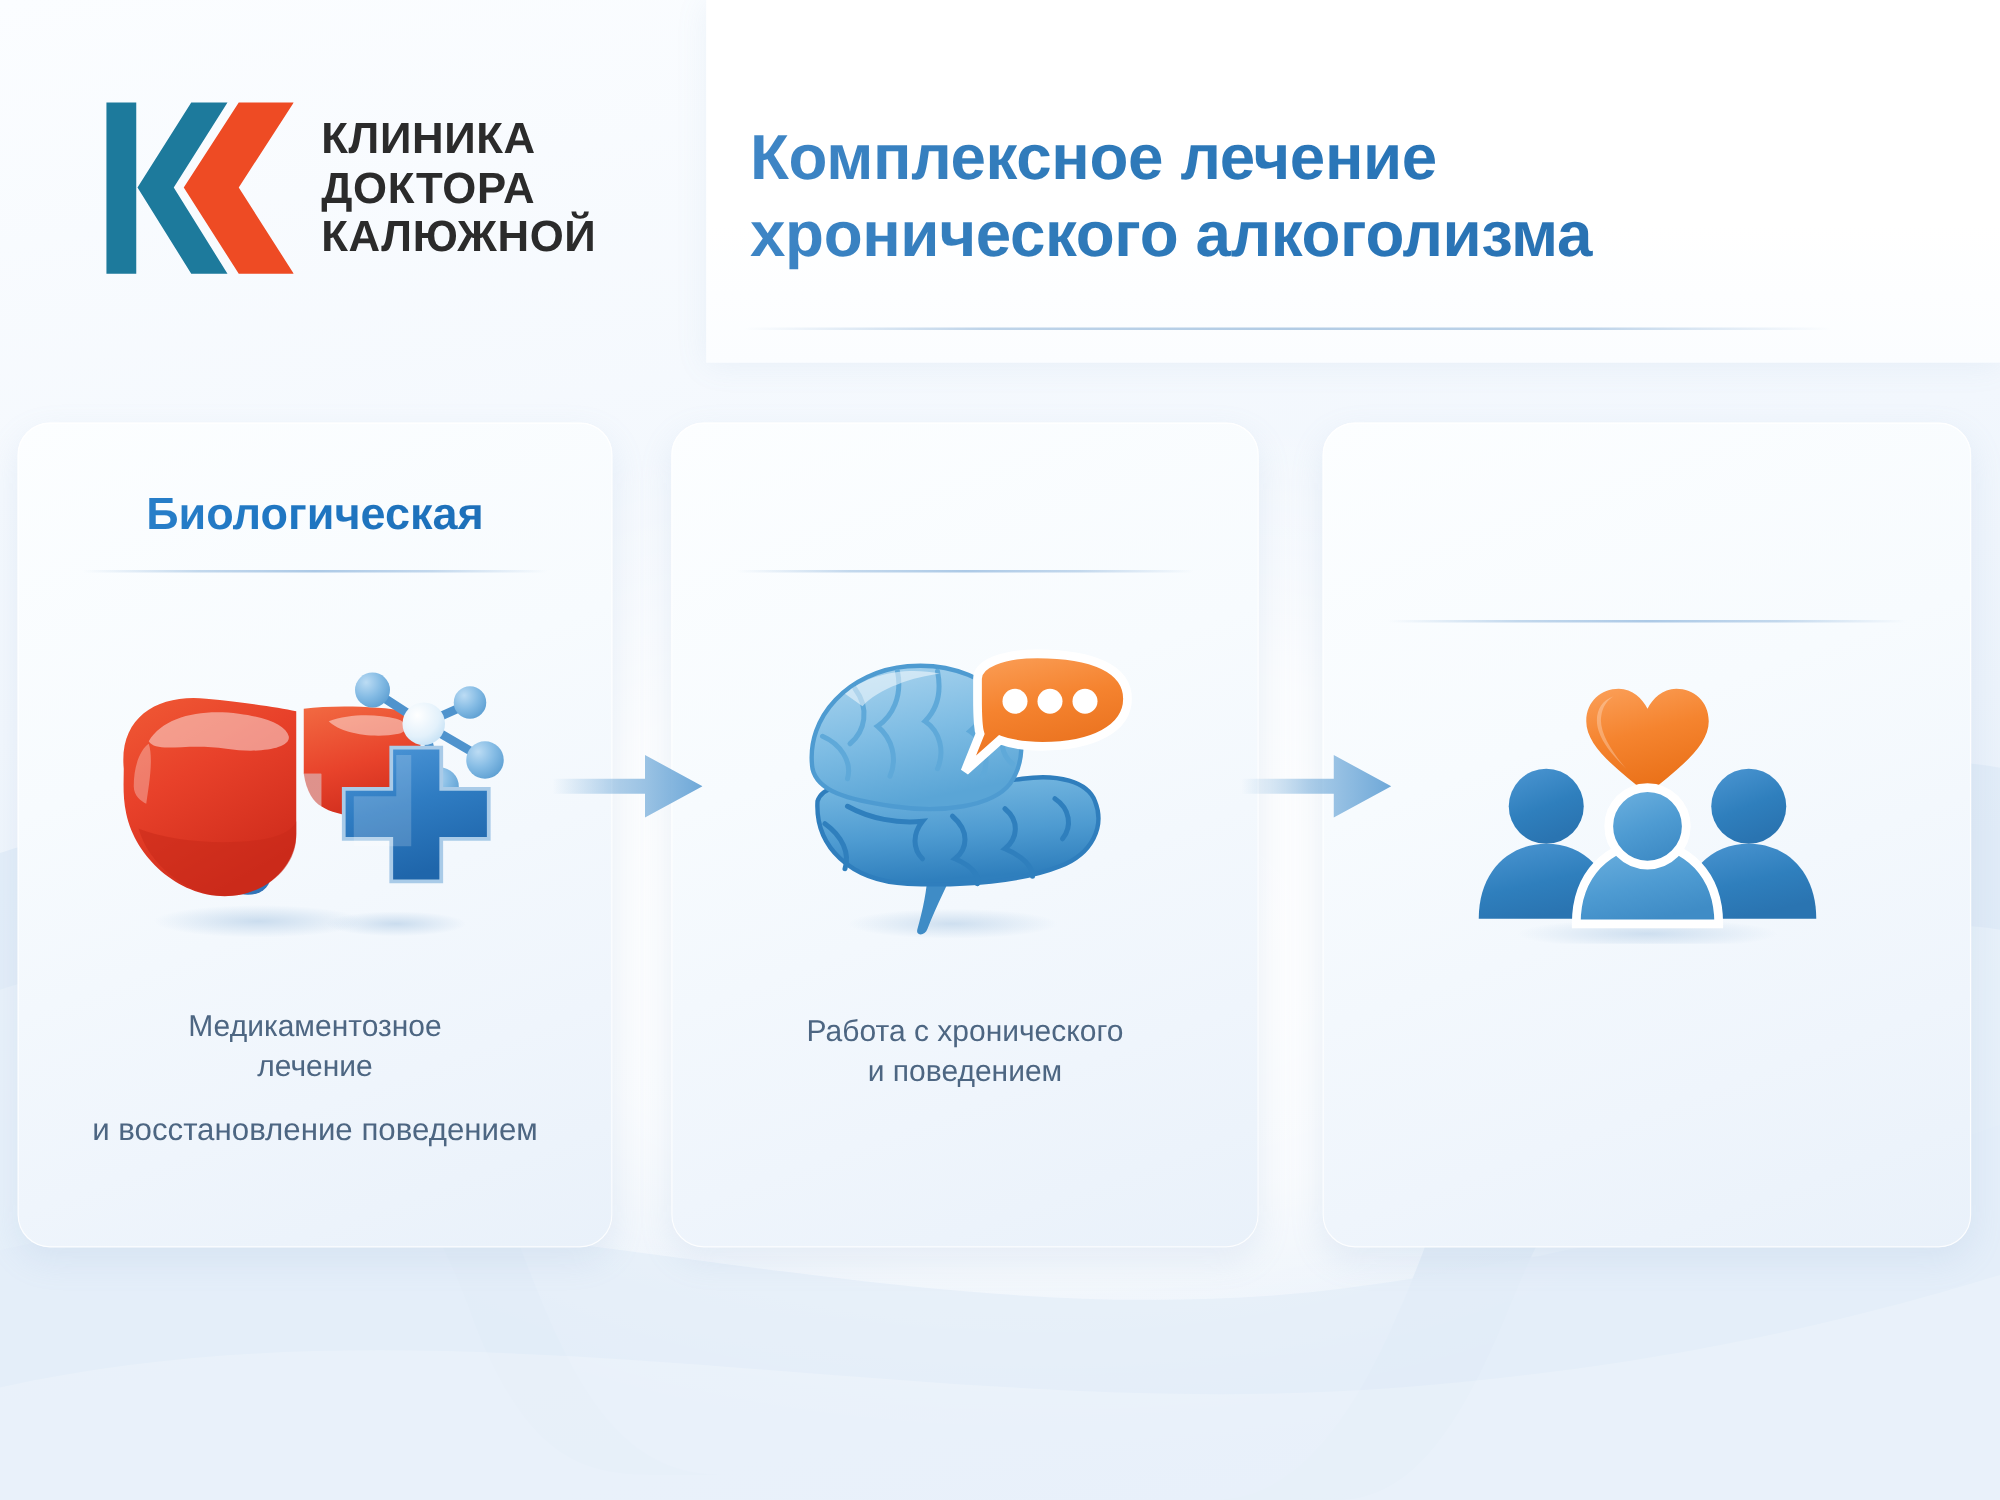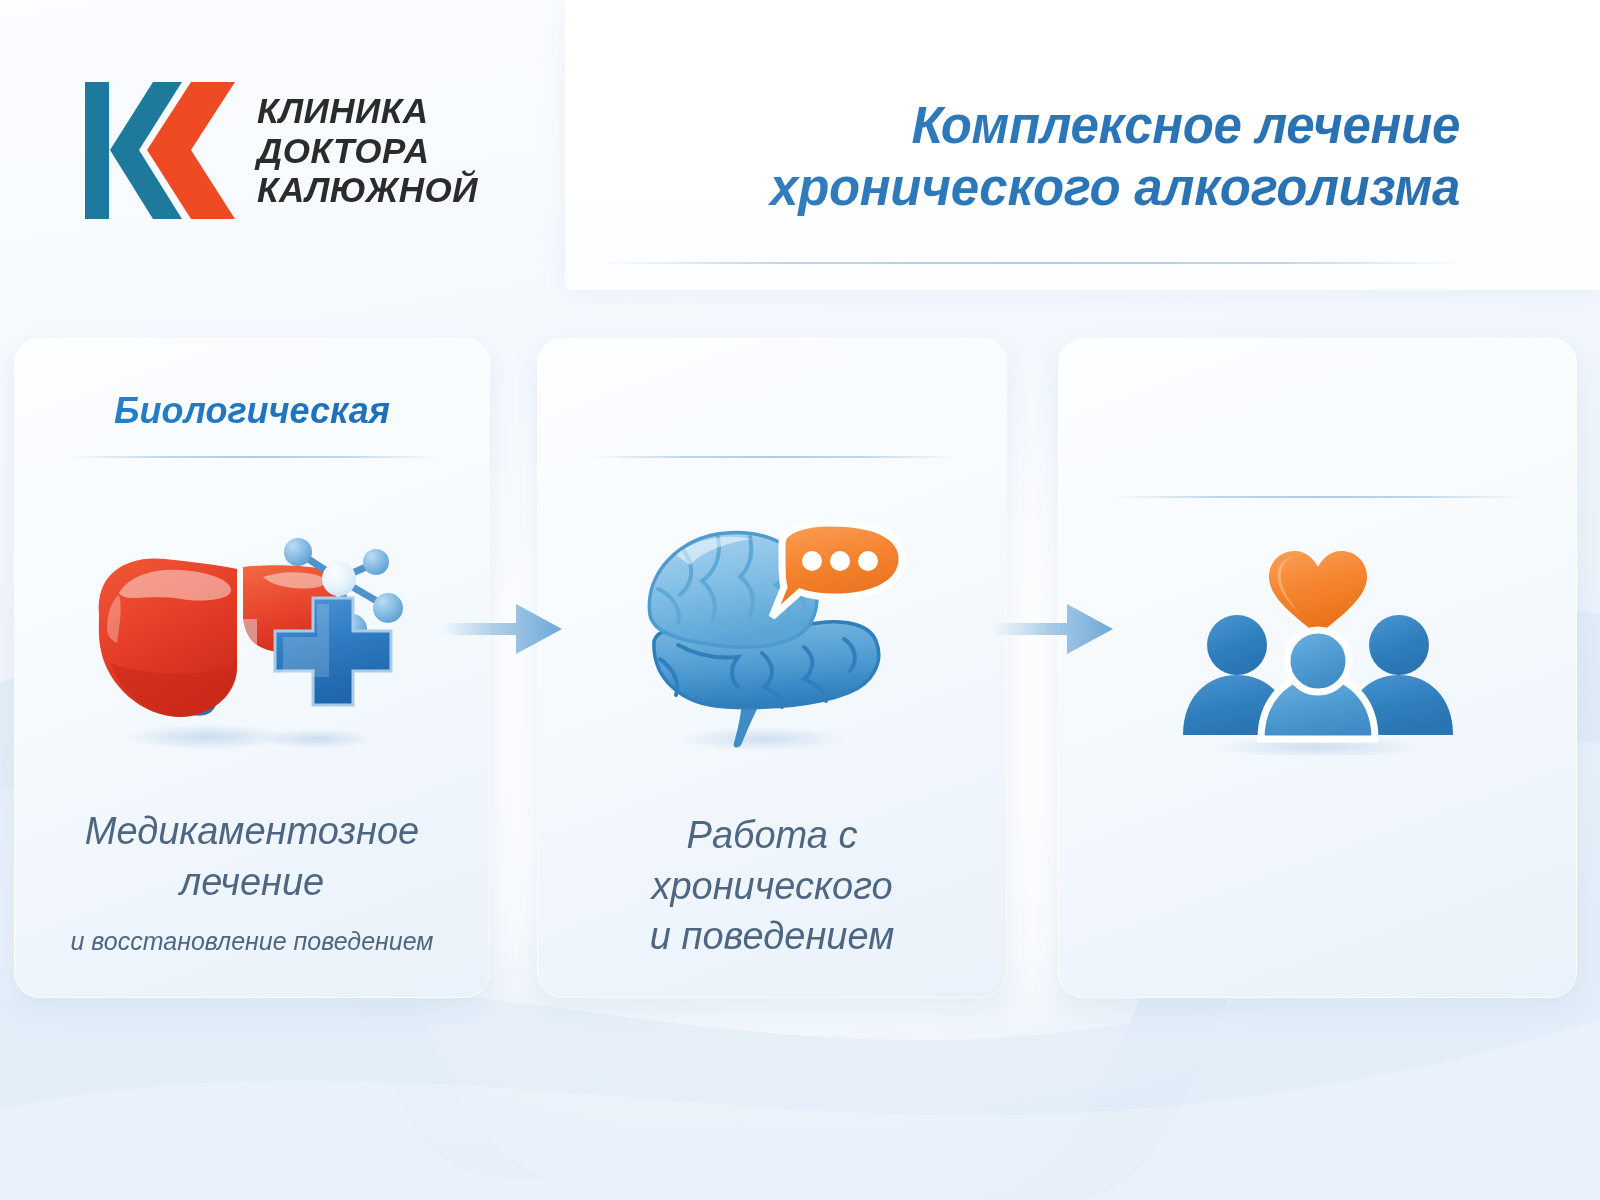--- a/index.html
+++ b/index.html
@@ -9,21 +9,20 @@
     background:#eef4fb;
     position:relative;
   }
 
   
   #stage {
     position:absolute; inset:0;
     background:
       radial-gradient(1100px 600px at 52% 62%, #ffffff 0%, rgba(255,255,255,0.75) 38%, rgba(255,255,255,0.0) 70%),
       linear-gradient(170deg, #fbfdff 0%, #f2f7fd 40%, #e6eff9 72%, #dfebf8 100%);
-    font-style: italic;
   }
   .bgwave { position:absolute; pointer-events:none; }
   .bgwave.w1 { left:-60px; top:560px; width:900px; height:620px; opacity:.55; }
   .bgwave.w2 { right:-80px; top:520px; width:1000px; height:680px; opacity:.5; }
   .bgwave.w3 { left:0; top:880px; width:1600px; height:330px; opacity:.7; }
 
   
   #header-panel {
     position:absolute; left:565px; top:0px; width:1035px; height:290px;
     background:linear-gradient(180deg,#ffffff 0%,#ffffff 62%,#fbfdff 100%);
@@ -35,21 +34,21 @@
   }
   #logo-mark { width:150px; height:145px; flex:0 0 auto; }
   #logo-words {
     font-weight:bold; font-size:35px; line-height:1.13;
     letter-spacing:.5px; color:#2b2b2b;
     white-space:pre-line;
   }
 
   #page-title {
     position:absolute; left:600px; top:95px; width:860px;
-    text-align:right;
+    text-align:left;
     font-size:51px; font-weight:bold; line-height:1.22;
     letter-spacing:-0.3px;
     background:linear-gradient(100deg,#3f86c6 0%,#2f7ab9 30%,#2a76b8 55%,#2a6fae 100%);
     -webkit-background-clip:text; background-clip:text;
     -webkit-text-fill-color:transparent; color:#2f7ab9;
     white-space:pre-line;
   }
   #title-rule {
     position:absolute; left:595px; top:262px; width:870px; height:2px;
     background:linear-gradient(90deg, rgba(180,205,230,0) 0%, rgba(170,198,226,.75) 22%, rgba(165,195,224,.85) 50%, rgba(170,198,226,.75) 78%, rgba(180,205,230,0) 100%);
@@ -94,21 +93,21 @@
     position:absolute; left:0; right:0; top:168px; height:250px;
     display:flex; align-items:center; justify-content:center;
   }
   #card-3 .icon-wrap { top:182px; }
 
   .card-caption {
     position:absolute; left:26px; right:26px; top:468px;
     text-align:center; color:#4a637f;
   }
   .cap-main {
-    font-size:38px; line-height:1.33; color:#4d6682;
+    font-size:24px; line-height:1.33; color:#4d6682;
     white-space:pre-line; font-weight:normal;
   }
   .cap-sub {
     margin-top:18px; font-size:25px; line-height:1.3; color:#4d6682;
   }
   #card-2 .card-caption, #card-3 .card-caption { top:472px; }
 
   
   .arrow { position:absolute; top:598px; width:120px; height:62px; }
   #arrow-1 { left:442px; }

